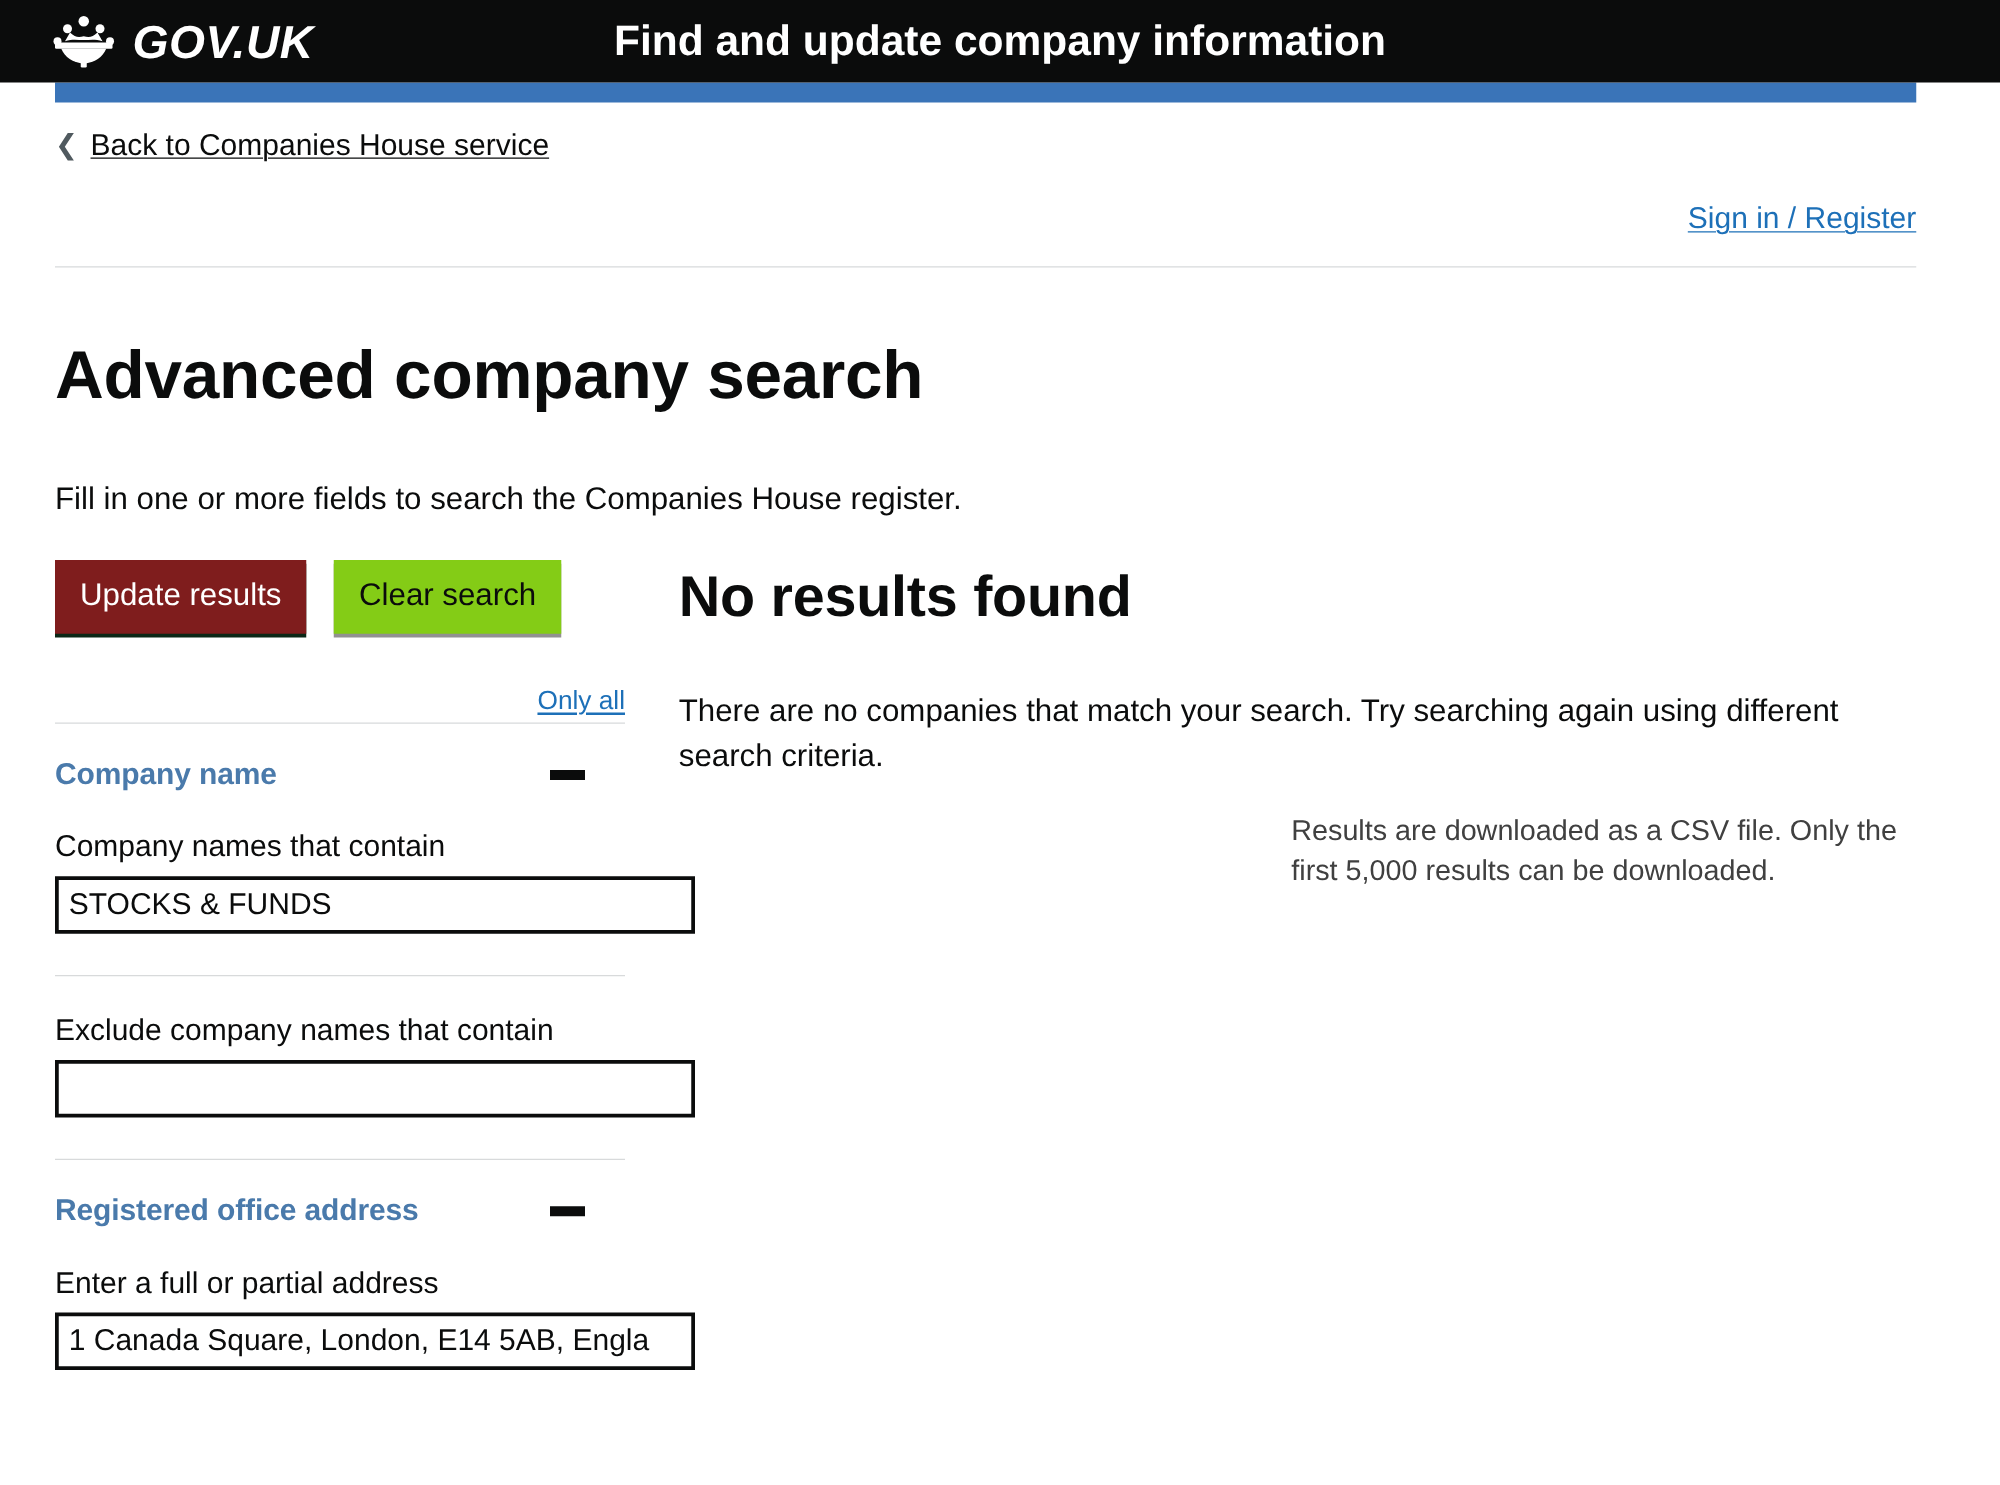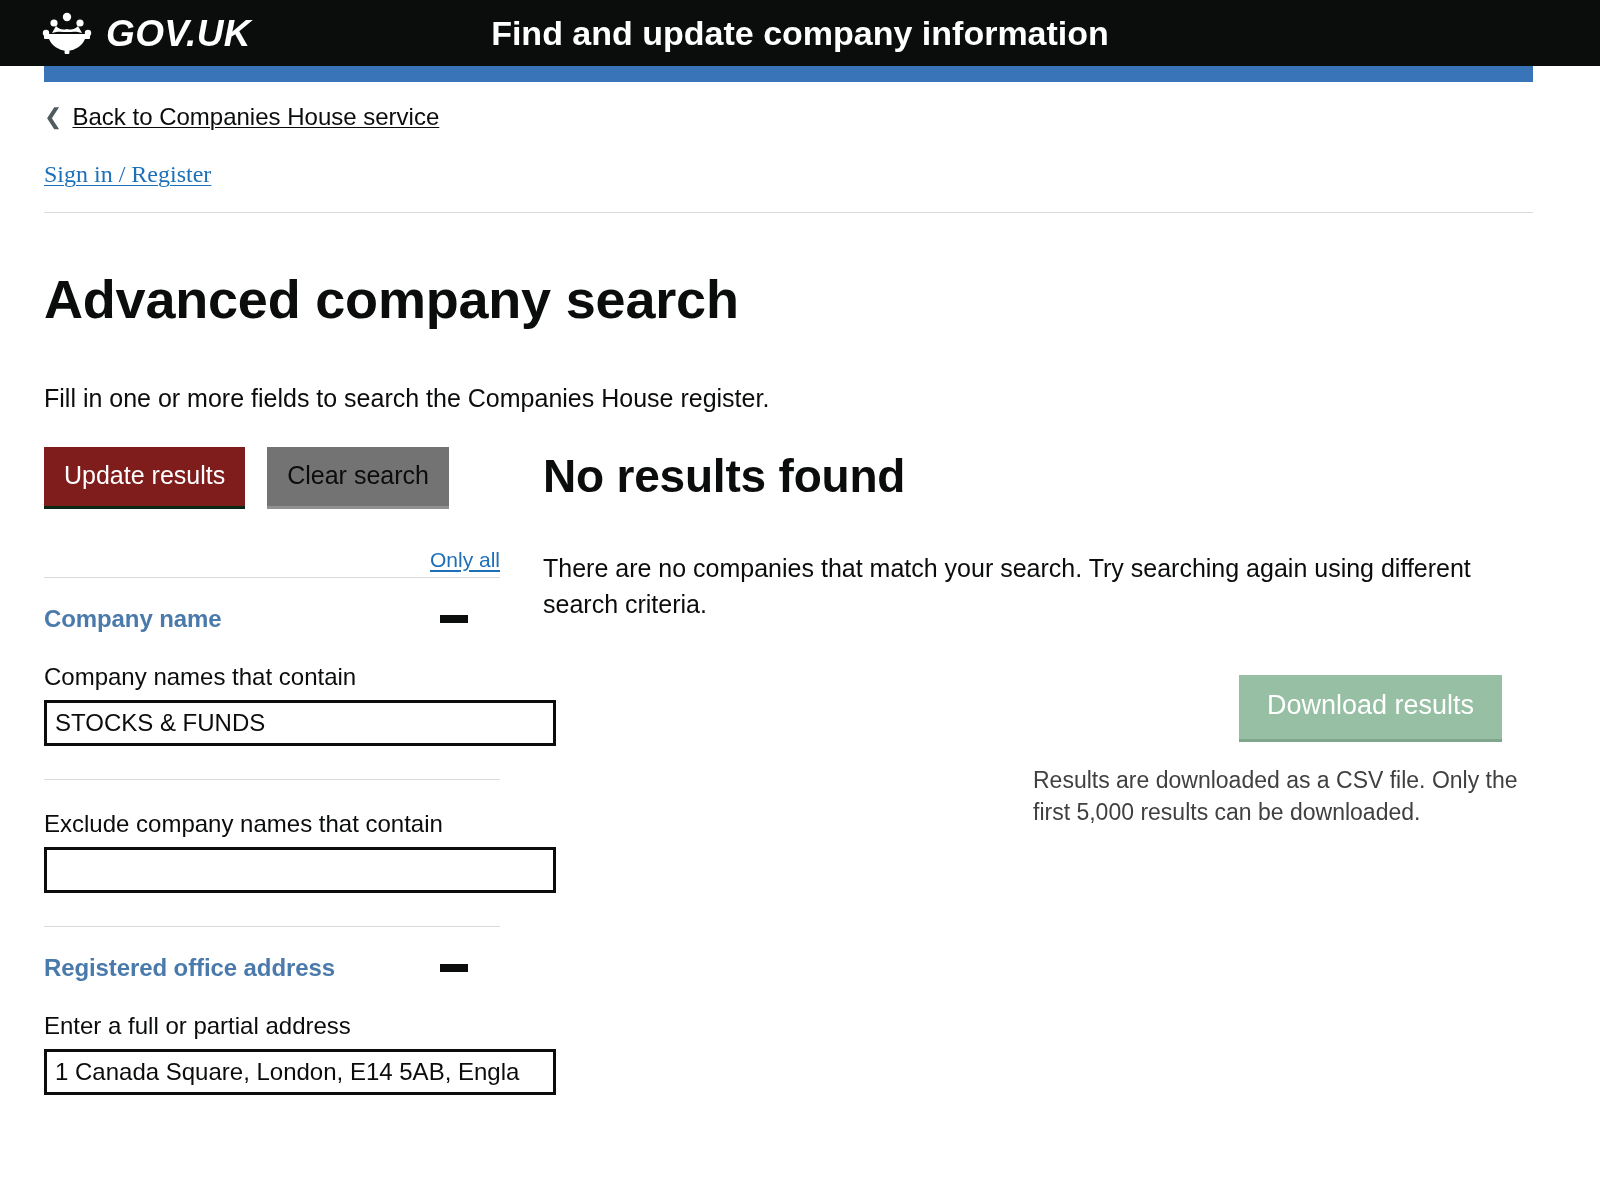--- a/index.html
+++ b/index.html
@@ -103,23 +103,22 @@
     top: -1px;
   }
   .back-link-text {
     text-decoration: underline;
     text-underline-offset: 2px;
     text-decoration-thickness: 1px;
   }
 
   .signin-row {
     display: flex;
-    justify-content: flex-start;
+    justify-content: flex-end;
     padding-top: 30px;
-    font-family: Liberation Serif, serif;
   }
   .signin-link {
     color: #1d70b8;
     font-size: 24px;
     text-decoration: underline;
     text-underline-offset: 3px;
     text-decoration-thickness: 1px;
   }
 
   .top-rule {
@@ -168,21 +167,21 @@
     border: 0;
     cursor: pointer;
     padding: 16px 20px 18px 20px;
   }
   .btn-primary {
     background: #7f1d1d;
     color: #ffffff;
     box-shadow: 0 3px 0 #0b2716;
   }
   .btn-secondary {
-    background: #737373;
+    background: #84cc16;
     color: #0b0c0c;
     box-shadow: 0 3px 0 #929191;
     margin-left: 22px;
   }
   .btn-disabled {
     background: #96bfa3;
     color: #ffffff;
     box-shadow: 0 3px 0 #7fa58b;
     cursor: default;
     padding: 17px 28px 20px 28px;
@@ -381,20 +380,17 @@
           <input class="text-input" type="text" value="1 Canada Square, London, E14 5AB, Engla" style="">
         </div>
       </section>
 
     </div>
 
     <div class="col-right">
       <h2 class="results-heading">No results found</h2>
       <p class="results-body">There are no companies that match your search. Try searching again using different search criteria.</p>
 
-      <div class="download-row">
-        <button class="btn btn-disabled" type="button" disabled="">Download results</button>
-      </div>
       <p class="download-hint">Results are downloaded as a CSV file. Only the first 5,000 results can be downloaded.</p>
     </div>
 
   </div>
 </div>
 
 </body></html>

